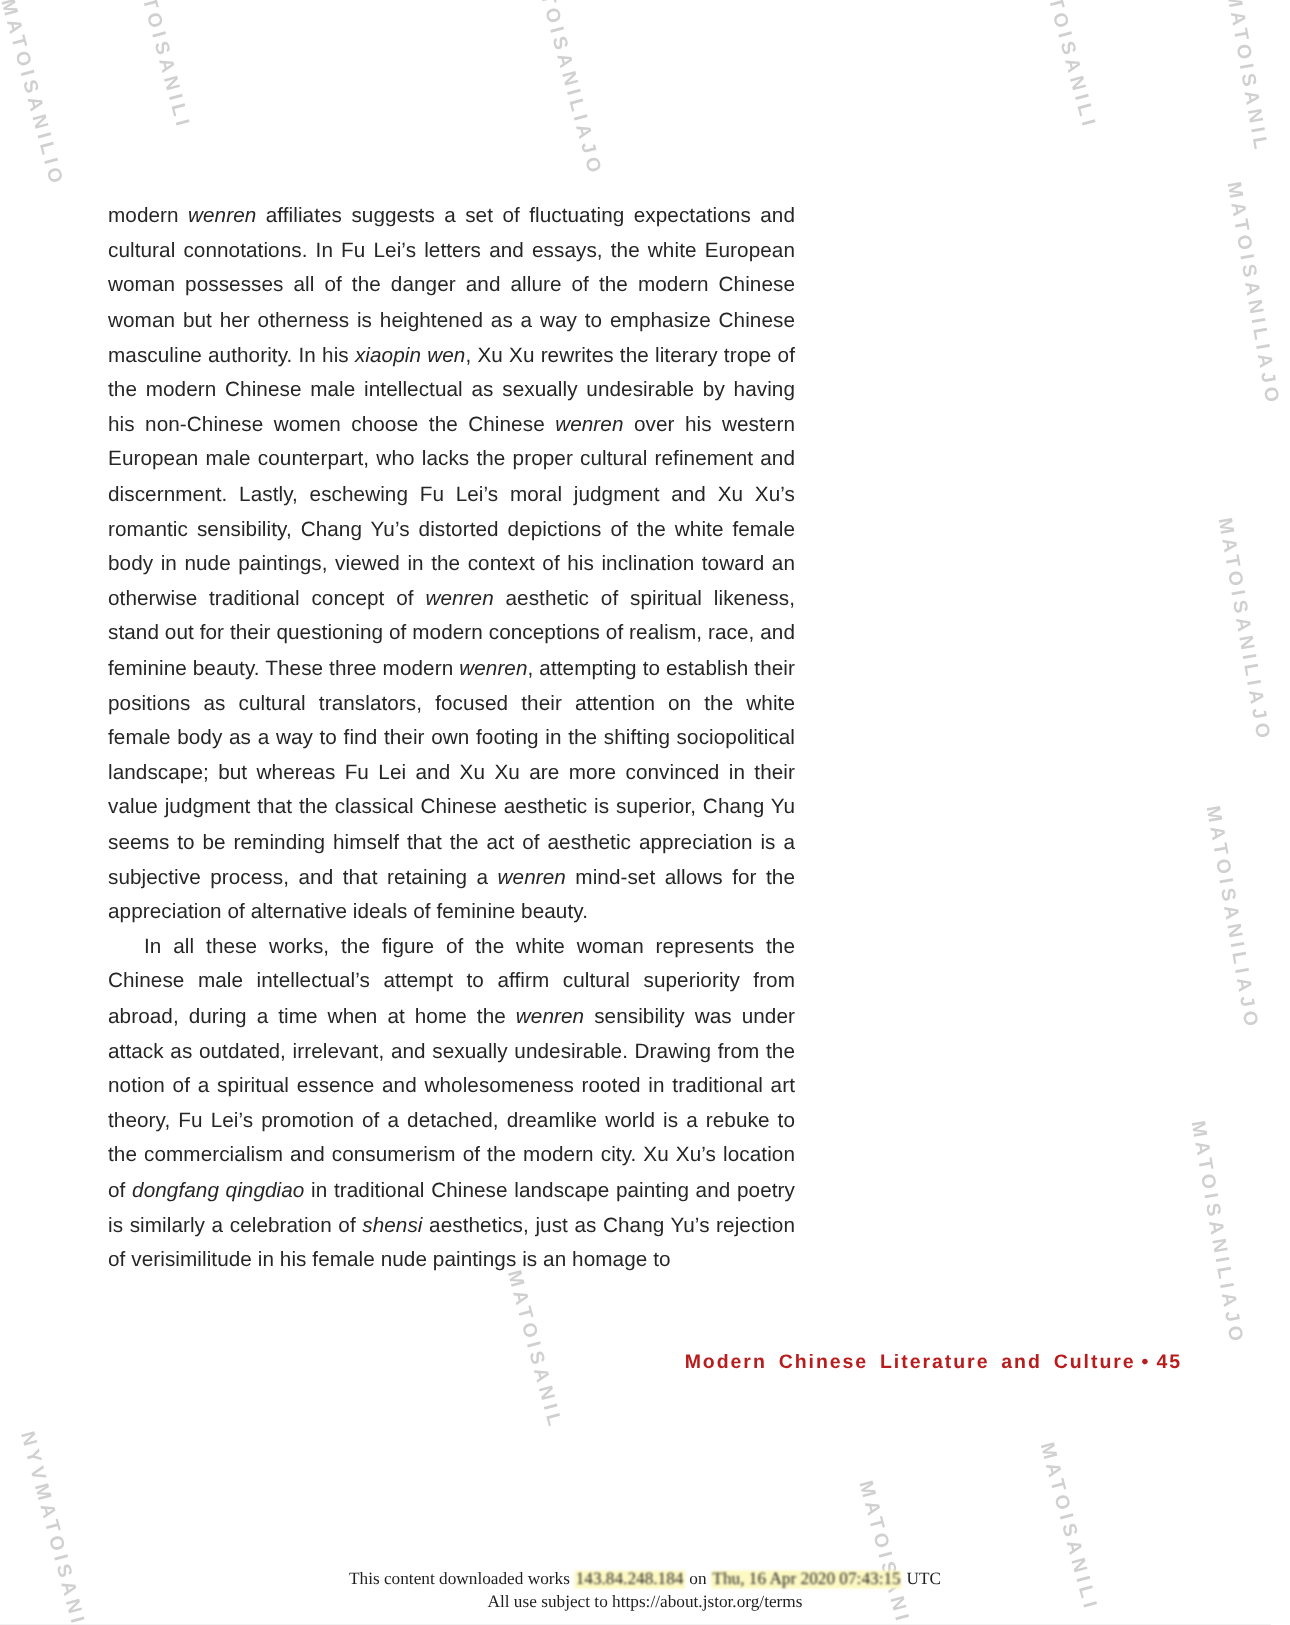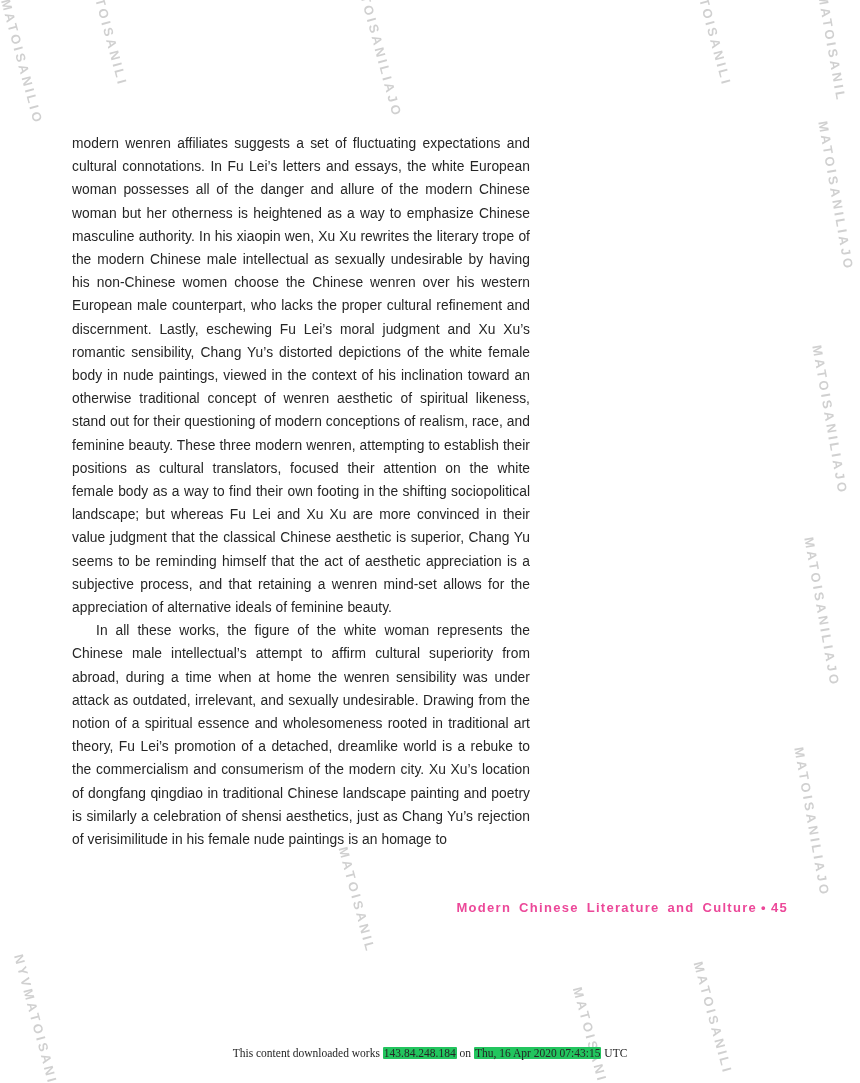--- a/index.html
+++ b/index.html
@@ -29,43 +29,43 @@
     position:absolute;
     left:72px;top:132px;width:458px;
     font-size:13.8px;
     line-height:23.2px;
     text-align:justify;
     color:#262626;
     letter-spacing:0.05px;
   }
   .text-column p{margin:0;}
   .text-column p.indent{text-indent:24px;}
-  .it{}
+  .it{font-style:italic;}
   .running-footer{
     position:absolute;
     right:72px;top:900px;
     font-size:13px;
     font-weight:700;
     letter-spacing:1.3px;
     word-spacing:3px;
-    color:#ec4899;
+    color:#b91c1c;
     white-space:nowrap;
   }
   .running-footer .sep{padding:0 4px;}
   .jstor-notice{
     position:absolute;
     left:0;top:1046px;width:100%;
     text-align:center;
     font-family:"Liberation Serif", serif;
     font-size:11.5px;
     line-height:15px;
     color:#1e1e1e;
   }
   .redacted{
-    background:#22c55e;
+    background:#fef9c3;
     color:#262626;
     filter:blur(0.7px);
     border-radius:1px;
     padding:0 1px;
   }
 </style>
 </head>
 <body>
 
 <div class="page">
@@ -90,15 +90,16 @@
     <p><span>modern </span><span class="it">wenren</span><span> affiliates suggests a set of fluctuating expectations and cultural connotations. In Fu Lei’s letters and essays, the white European woman possesses all of the danger and allure of the modern Chinese woman but her otherness is heightened as a way to emphasize Chinese masculine authority. In his </span><span class="it">xiaopin wen</span><span>, Xu Xu rewrites the literary trope of the modern Chinese male intellectual as sexually undesirable by having his non-Chinese women choose the Chinese </span><span class="it">wenren</span><span> over his western European male counterpart, who lacks the proper cultural refinement and discernment. Lastly, eschewing Fu Lei’s moral judgment and Xu Xu’s romantic sensibility, Chang Yu’s distorted depictions of the white female body in nude paintings, viewed in the context of his inclination toward an otherwise traditional concept of </span><span class="it">wenren</span><span> aesthetic of spiritual likeness, stand out for their questioning of modern conceptions of realism, race, and feminine beauty. These three modern </span><span class="it">wenren</span><span>, attempting to establish their positions as cultural translators, focused their attention on the white female body as a way to find their own footing in the shifting sociopolitical landscape; but whereas Fu Lei and Xu Xu are more convinced in their value judgment that the classical Chinese aesthetic is superior, Chang Yu seems to be reminding himself that the act of aesthetic appreciation is a subjective process, and that retaining a </span><span class="it">wenren</span><span> mind-set allows for the appreciation of alternative ideals of feminine beauty.</span></p>
     <p class="indent"><span>In all these works, the figure of the white woman represents the Chinese male intellectual’s attempt to affirm cultural superiority from abroad, during a time when at home the </span><span class="it">wenren</span><span> sensibility was under attack as outdated, irrelevant, and sexually undesirable. Drawing from the notion of a spiritual essence and wholesomeness rooted in traditional art theory, Fu Lei’s promotion of a detached, dreamlike world is a rebuke to the commercialism and consumerism of the modern city. Xu Xu’s location of </span><span class="it">dongfang qingdiao</span><span> in traditional Chinese landscape painting and poetry is similarly a celebration of </span><span class="it">shensi</span><span> aesthetics, just as Chang Yu’s rejection of verisimilitude in his female nude paintings is an homage to</span></p>
   </div>
 
   <div class="running-footer">
     <span>Modern Chinese Literature and Culture</span><span class="sep">•</span><span>45</span>
   </div>
 
   <div class="jstor-notice">
     <div><span>This content downloaded works </span><span class="redacted">143.84.248.184</span><span> on </span><span class="redacted">Thu, 16 Apr 2020 07:43:15</span><span> UTC</span></div>
+    <div>All use subject to https://about.jstor.org/terms</div>
   </div>
 
 </div>
 
 </body></html>

